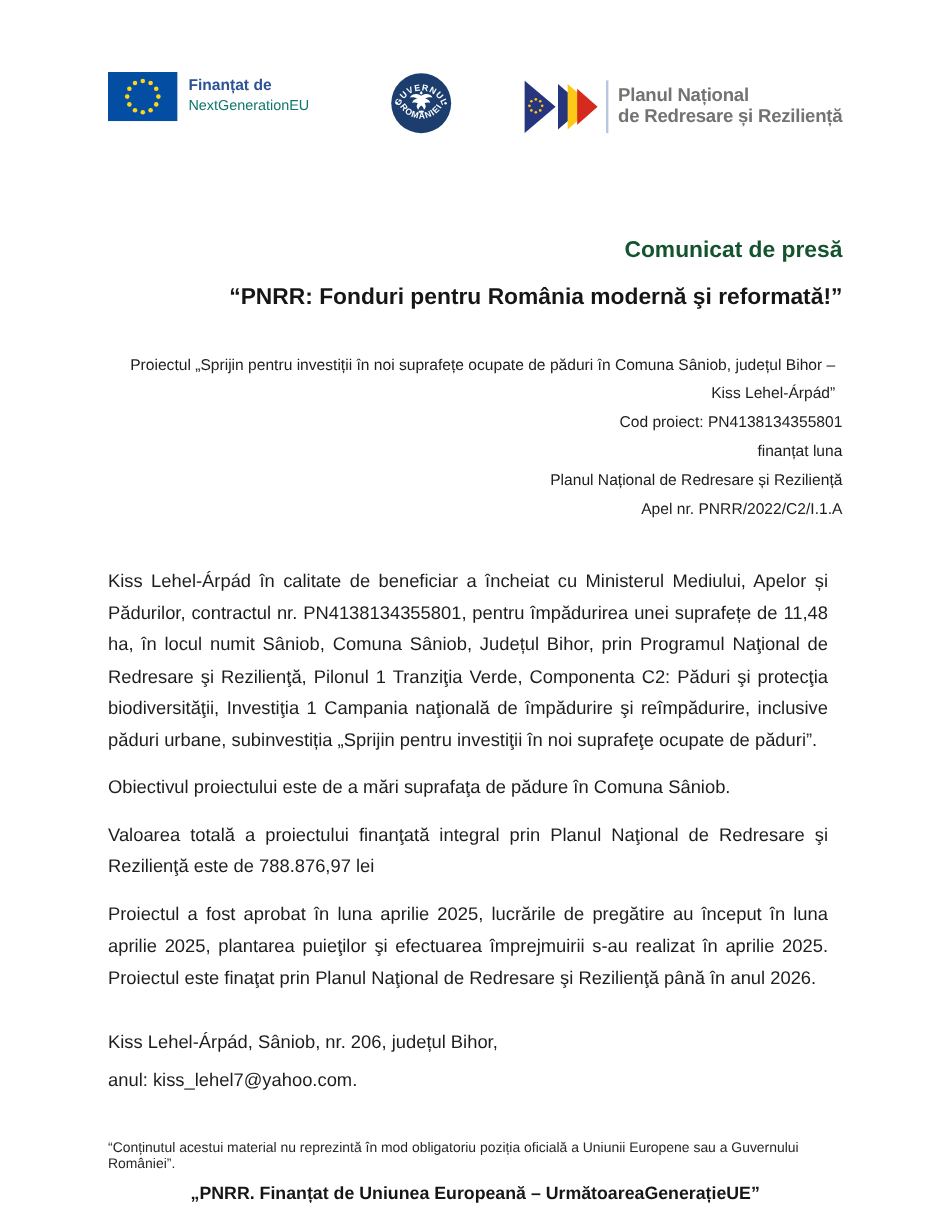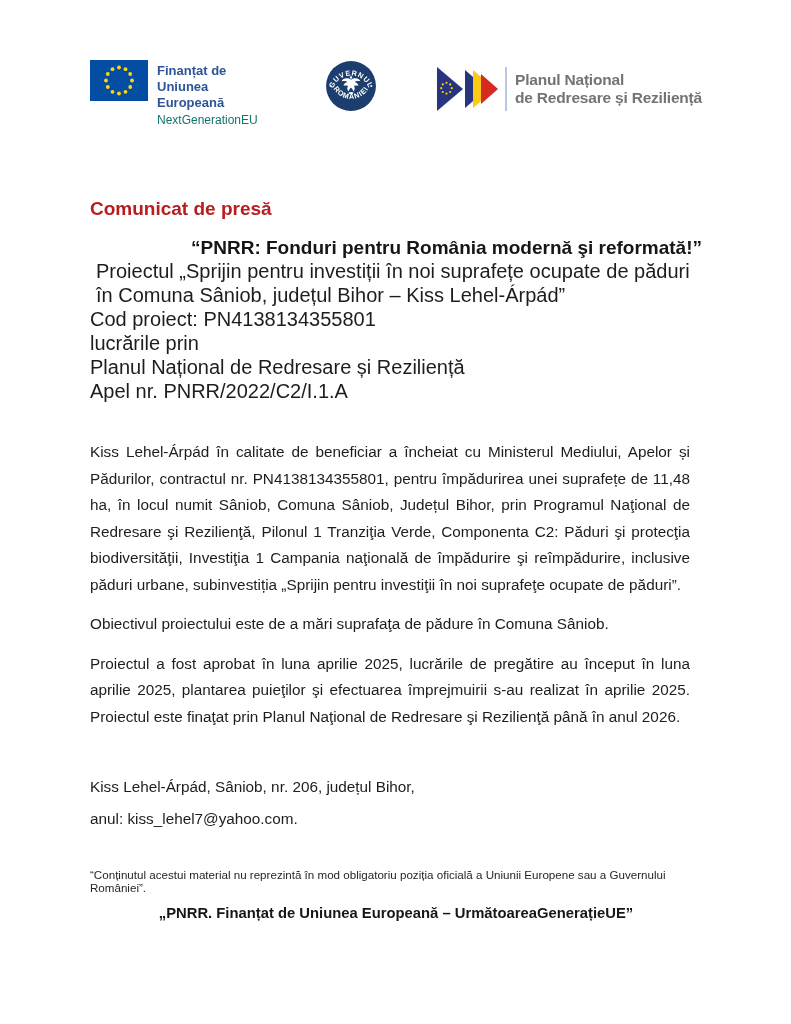--- a/index.html
+++ b/index.html
@@ -19,32 +19,32 @@
   .eu-text{padding-top:3px;line-height:1.22;}
   .eu-text .blue{color:#2d5496;font-weight:bold;font-size:13px;}
   .eu-text .gray{color:#0f766e;font-size:12px;margin-top:2px;}
   .gov-seal{width:52px;height:52px;margin-left:48px;flex:0 0 52px;}
   .pnrr-logo{display:flex;align-items:center;margin-left:60px;padding-top:6px;}
   .pnrr-arrows{width:62px;height:46px;flex:0 0 62px;}
   .pnrr-sep{width:2px;height:44px;background:#b9c6e0;margin:0 8px 0 6px;}
   .pnrr-text{color:#737373;font-weight:bold;font-size:15.5px;line-height:1.18;letter-spacing:-0.2px;white-space:nowrap;}
 
   
-  .doc-title{margin-top:80px;text-align:left;font-size:19px;font-weight:bold;color:#b91c1c;}
+  .doc-title{margin-top:80px;text-align:right;font-size:19px;font-weight:bold;color:#14532d;}
   .doc-subtitle{margin-top:17px;text-align:right;font-size:19px;font-weight:bold;color:#161616;}
 
   
-  .project-block{text-align:left;font-size:20px;line-height:24px;color:#1d1d1d;}
+  .project-block{margin-top:33px;text-align:right;font-size:13px;line-height:24px;color:#1d1d1d;}
   .project-block div{margin:0 auto;}
   .project-name{max-width:600px;}
 
   
   .body-text{margin-top:36px;font-size:15.3px;line-height:26.5px;text-align:justify;}
   .body-text p{margin:0 12px 13px 0;}
-  .contact{margin-top:48px;font-size:15.3px;}
+  .contact{margin-top:31px;font-size:15.3px;}
   .contact-line{margin:0;}
   .contact-email{margin-top:14px;}
 
   
   .disclaimer{margin-top:40px;font-size:11.6px;color:#262626;}
   .motto{margin-top:11px;text-align:center;font-size:14.8px;font-weight:bold;color:#161616;}
 </style>
 </head>
 <body>
 
@@ -66,21 +66,20 @@
             <circle cx="29" cy="33.5" r="1.9"></circle>
             <circle cx="22.5" cy="31.8" r="1.9"></circle>
             <circle cx="17.8" cy="27" r="1.9"></circle>
             <circle cx="16" cy="20.5" r="1.9"></circle>
             <circle cx="17.8" cy="14" r="1.9"></circle>
             <circle cx="22.5" cy="9.2" r="1.9"></circle>
           </g>
         </svg>
         <div class="eu-text">
           <div class="blue">Finanțat de</div>
-          <div class="blue">Uniunea Europeană</div>
           <div class="gray">NextGenerationEU</div>
         </div>
       </div>
 
       <svg class="gov-seal" viewBox="0 0 100 100">
         <circle cx="50" cy="50" r="48" fill="#1c3e6e"></circle>
         <defs>
           <path id="arcTop" d="M 16,54 A 36,36 0 0 1 84,54" fill="none"></path>
           <path id="arcBot" d="M 13,48 A 39,39 0 0 0 87,48" fill="none"></path>
         </defs>
@@ -123,28 +122,29 @@
         </div>
       </div>
     </div>
 
     <div class="doc-title">Comunicat de presă</div>
     <div class="doc-subtitle">“PNRR: Fonduri pentru România modernă şi reformată!”</div>
 
     <div class="project-block">
       <div class="project-name">Proiectul „Sprijin pentru investiții în noi suprafețe ocupate de păduri în Comuna Sâniob, județul Bihor – Kiss Lehel-Árpád”</div>
       <div>Cod proiect: PN4138134355801</div>
-      <div>lucrările prin</div>
+      <div>finanțat luna</div>
       <div>Planul Național de Redresare și Reziliență</div>
       <div>Apel nr. PNRR/2022/C2/I.1.A</div>
     </div>
 
     <div class="body-text">
       <p>Kiss Lehel-Árpád în calitate de beneficiar a încheiat cu Ministerul Mediului, Apelor și Pădurilor, contractul nr. PN4138134355801, pentru împădurirea unei suprafețe de 11,48 ha, în locul numit Sâniob, Comuna Sâniob, Județul Bihor, prin Programul Naţional de Redresare şi Rezilienţă, Pilonul 1 Tranziţia Verde, Componenta C2: Păduri şi protecţia biodiversităţii, Investiţia 1 Campania naţională de împădurire şi reîmpădurire, inclusive păduri urbane, subinvestiția „Sprijin pentru investiţii în noi suprafeţe ocupate de păduri”.</p>
       <p>Obiectivul proiectului este de a mări suprafaţa de pădure în Comuna Sâniob.</p>
+      <p>Valoarea totală a proiectului finanţată integral prin Planul Naţional de Redresare şi Rezilienţă este de 788.876,97 lei</p>
       <p>Proiectul a fost aprobat în luna aprilie 2025, lucrările de pregătire au început în luna aprilie 2025, plantarea puieţilor şi efectuarea împrejmuirii s-au realizat în aprilie 2025. Proiectul este finaţat prin Planul Naţional de Redresare şi Rezilienţă până în anul 2026.</p>
     </div>
 
     <div class="contact">
       <p class="contact-line">Kiss Lehel-Árpád, Sâniob, nr. 206, județul Bihor,</p>
       <p class="contact-line contact-email">anul: kiss_lehel7@yahoo.com.</p>
     </div>
 
     <div class="disclaimer">“Conținutul acestui material nu reprezintă în mod obligatoriu poziția oficială a Uniunii Europene sau a Guvernului României”.</div>
     <div class="motto">„PNRR. Finanțat de Uniunea Europeană – UrmătoareaGenerațieUE”</div>

